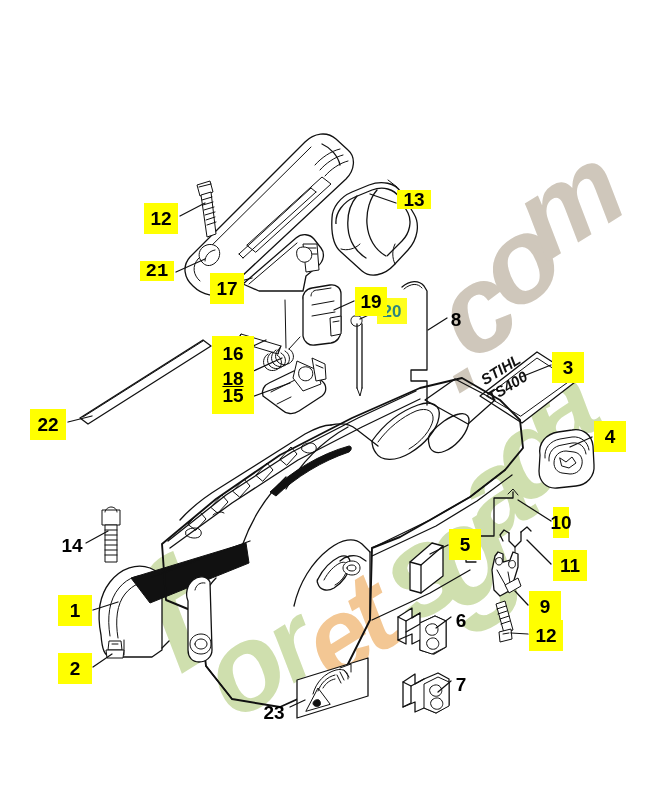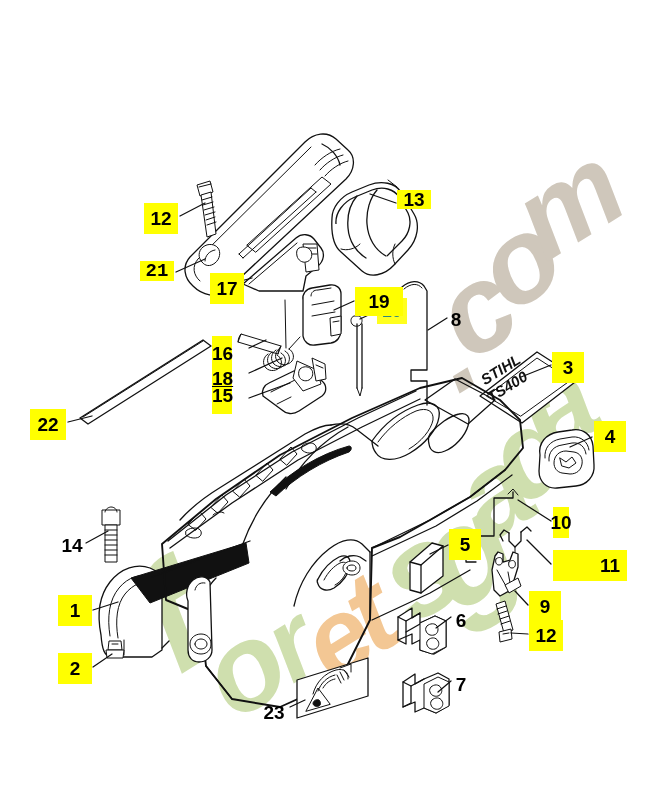--- a/index.html
+++ b/index.html
@@ -407,39 +407,39 @@
       <line class="lead" x1="451" y1="681" x2="438" y2="692"></line>
       <line class="lead" x1="290" y1="707" x2="305" y2="700"></line>
     </g>
   </svg>
 
   <div>
     <div class="cal" style="left:144px;top:203px;width:34px;height:31px;">12</div>
     <div class="cal" style="left:140px;top:261px;width:34px;height:20px;font-family:Liberation Mono, monospace;">21</div>
     <div class="cal" style="left:190px;top:273px;width:34px;height:31px;margin-left:20px;">17</div>
     <div class="cal" style="left:397px;top:190px;width:34px;height:19px;">13</div>
-    <div class="cal" style="left:355px;top:287px;width:48px;height:29px;z-index:3;">19</div>
+    <div class="cal" style="left:355px;top:287px;width:32px;height:29px;z-index:3;">19</div>
     <div class="cal cal-faded" style="left:377px;top:298px;width:30px;height:26px;font-size:17px;opacity:.88;">20</div>
     <div class="plain" style="left:448px;top:308px;width:16px;height:22px;display:flex;align-items:center;justify-content:center;">8</div>
     <div class="cal" style="left:552px;top:352px;width:32px;height:31px;">3</div>
     <div class="cal" style="left:594px;top:421px;width:32px;height:31px;">4</div>
 
-    <div class="calgroup" style="left:212px;top:336px;width:20px;height:78px;">
+    <div class="calgroup" style="left:212px;top:336px;width:42px;height:78px;">
       <span class="gnum" style="top:8px;">16</span>
       <span class="gnum" style="top:33px;text-decoration:underline;">18</span>
       <span class="gnum" style="top:50px;">15</span>
     </div>
 
     <div class="cal" style="left:30px;top:409px;width:36px;height:31px;">22</div>
     <div class="plain" style="left:60px;top:534px;width:24px;height:22px;display:flex;align-items:center;justify-content:center;">14</div>
     <div class="cal" style="left:58px;top:595px;width:34px;height:31px;">1</div>
     <div class="cal" style="left:58px;top:653px;width:34px;height:31px;">2</div>
     <div class="cal" style="left:449px;top:529px;width:32px;height:31px;">5</div>
     <div class="cal" style="left:553px;top:507px;width:16px;height:31px;">10</div>
-    <div class="cal" style="left:553px;top:550px;width:34px;height:31px;padding-left:40px;">11</div>
+    <div class="cal" style="left:553px;top:550px;width:34px;height:31px;">11</div>
     <div class="cal" style="left:529px;top:591px;width:32px;height:31px;">9</div>
     <div class="cal" style="left:529px;top:620px;width:34px;height:31px;">12</div>
     <div class="plain" style="left:453px;top:609px;width:16px;height:22px;display:flex;align-items:center;justify-content:center;">6</div>
     <div class="plain" style="left:453px;top:673px;width:16px;height:22px;display:flex;align-items:center;justify-content:center;">7</div>
     <div class="plain" style="left:259px;top:701px;width:30px;height:22px;display:flex;align-items:center;justify-content:center;text-align:center;">23</div>
   </div>
 
 </div>
 
 </body></html>

